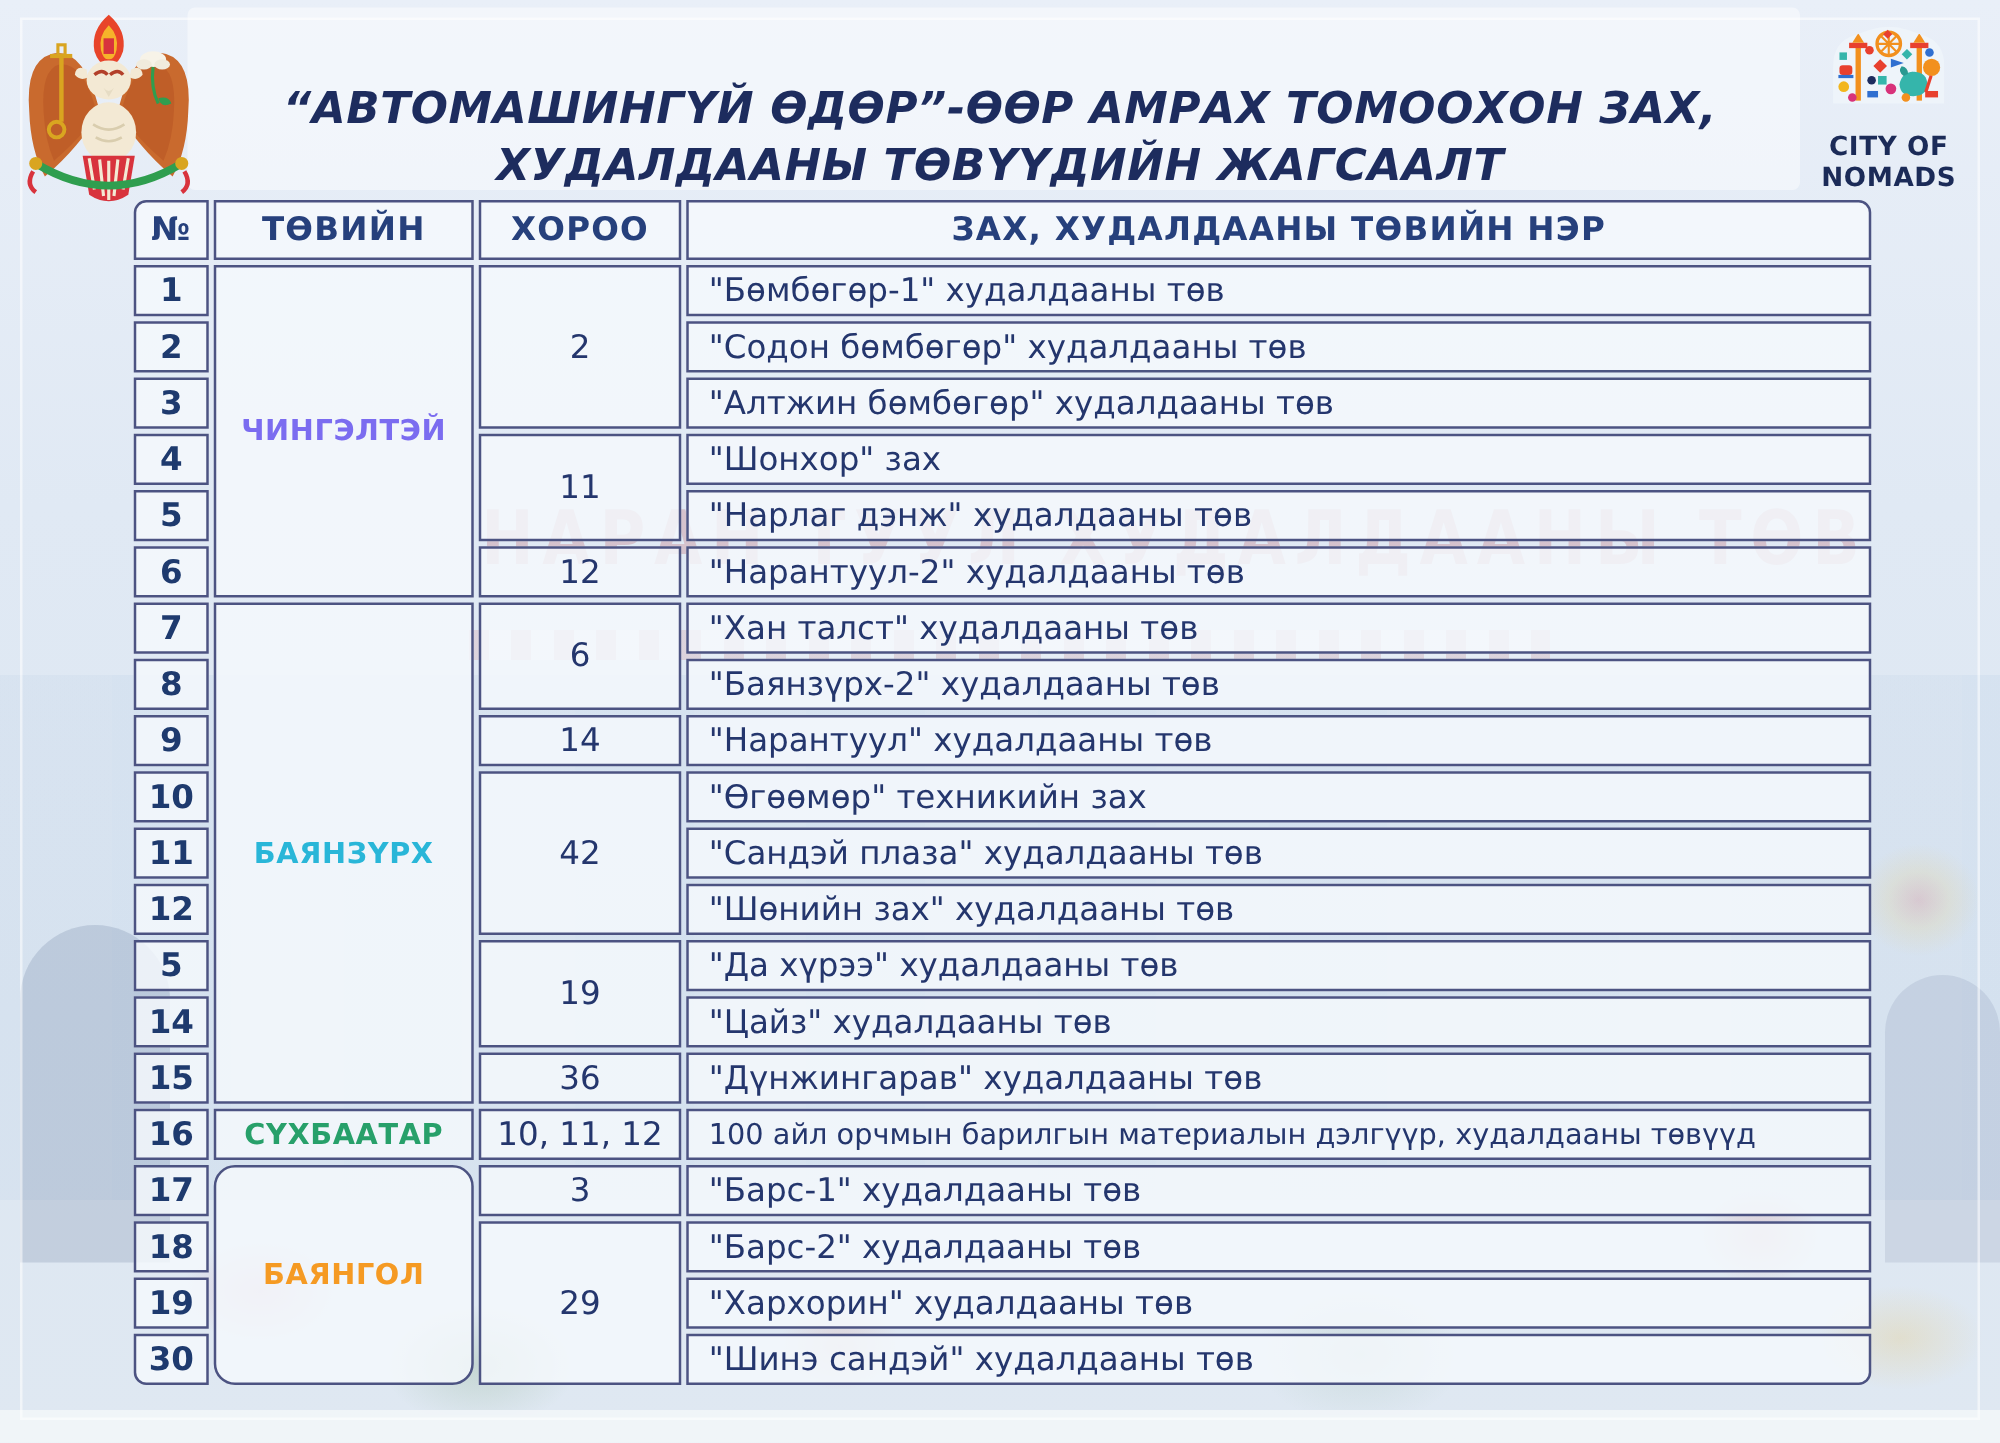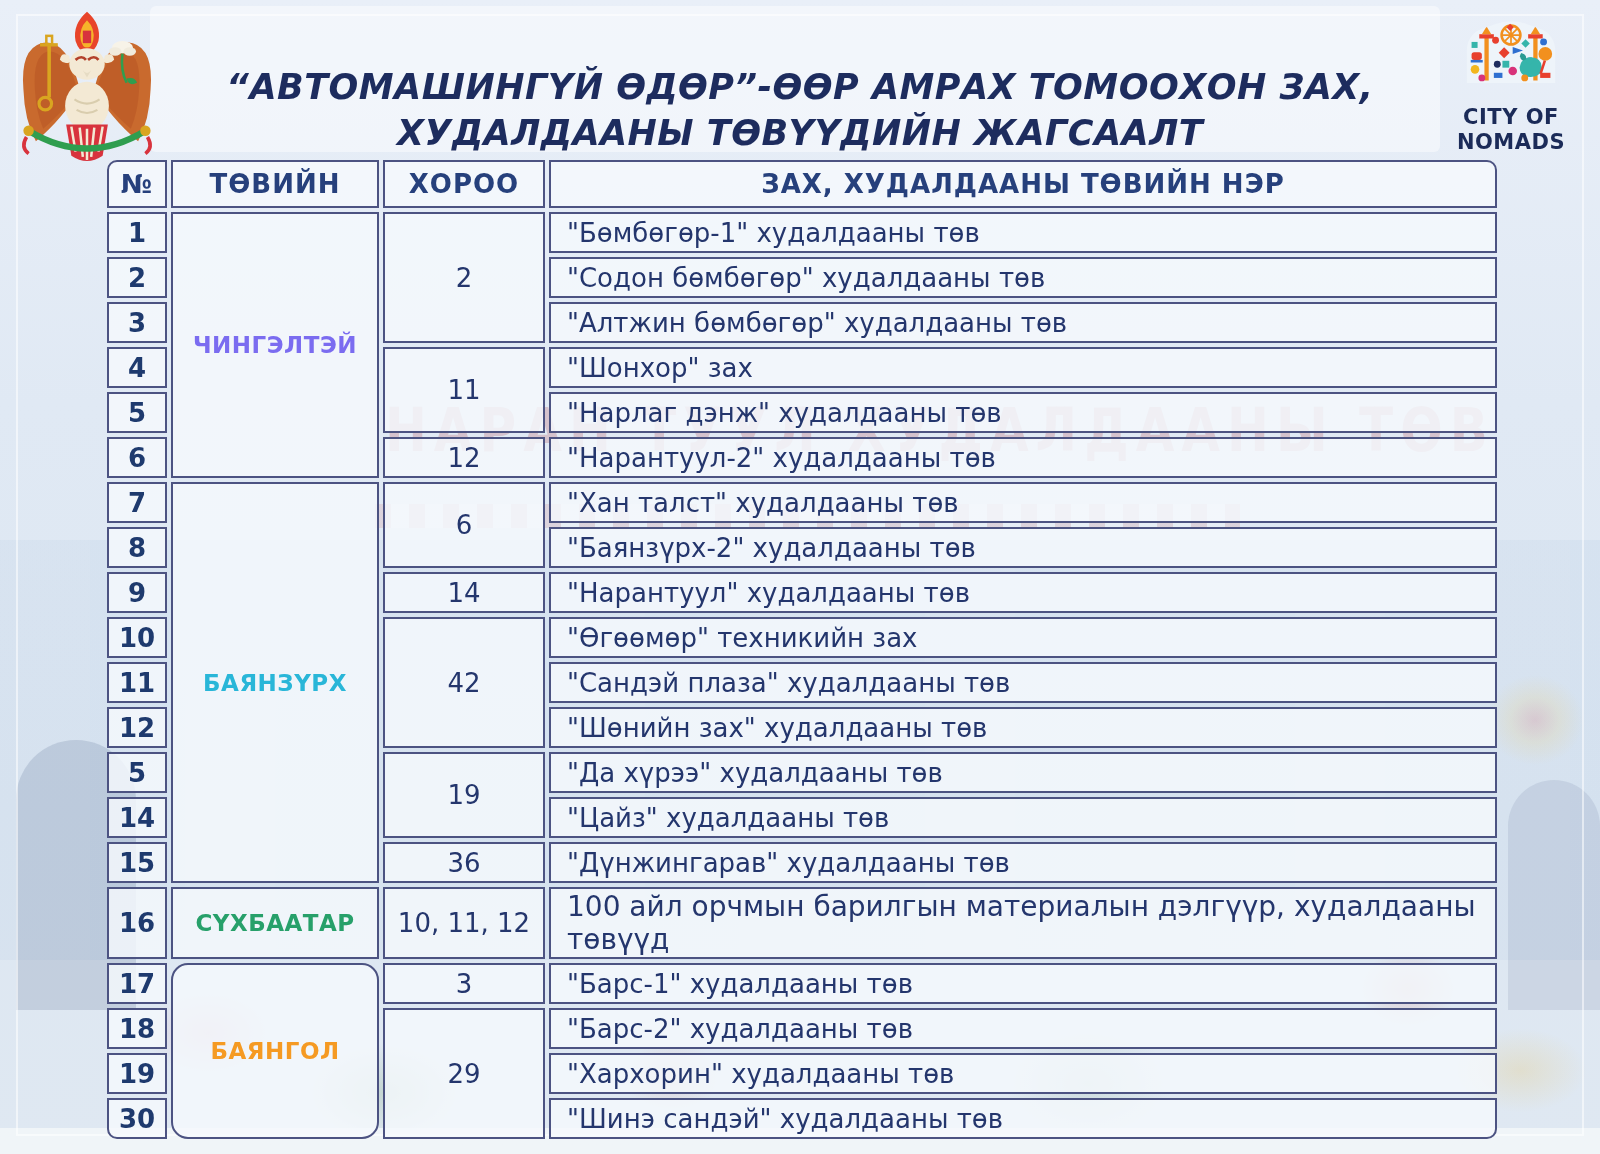--- a/index.html
+++ b/index.html
@@ -47,21 +47,21 @@
   table.main{width:100%;border-collapse:separate;border-spacing:4px;table-layout:fixed;}
   col.c-no{width:60px;}col.c-district{width:208px;}col.c-khoroo{width:162px;}
   th,td{border:2px solid #4c5382;background:rgba(245,249,253,0.82);vertical-align:middle;overflow:hidden;}
   tr.hdr{height:48px;}
   tr.row{height:41px;}
   th{font-size:26px;font-weight:bold;color:#26407c;text-align:center;letter-spacing:1px;}
   td.no{text-align:center;font-weight:bold;font-size:26px;color:#1e3a6e;}
   td.district{text-align:center;font-weight:bold;font-size:23px;letter-spacing:.5px;}
   td.khoroo{text-align:center;font-size:26px;color:#24366d;}
   td.name{text-align:left;padding-left:16px;font-size:26px;color:#24366d;}
-  td.name.small{font-size:28px;}
+  td.name.small{font-size:23px;}
   th.tl{border-top-left-radius:10px;}th.tr{border-top-right-radius:10px;}
   td.bl{border-bottom-left-radius:10px;}td.br{border-bottom-right-radius:10px;}
 </style>
 </head>
 <body>
 
 <div class="bg-layer bg-title-glow"></div>
 <div class="bg-layer bg-building"></div>
 <div class="bg-layer bg-watermark">НАРАН ТУУЛ ХУДАЛДААНЫ ТӨВ</div>
 <div class="bg-layer bg-frieze"></div>

